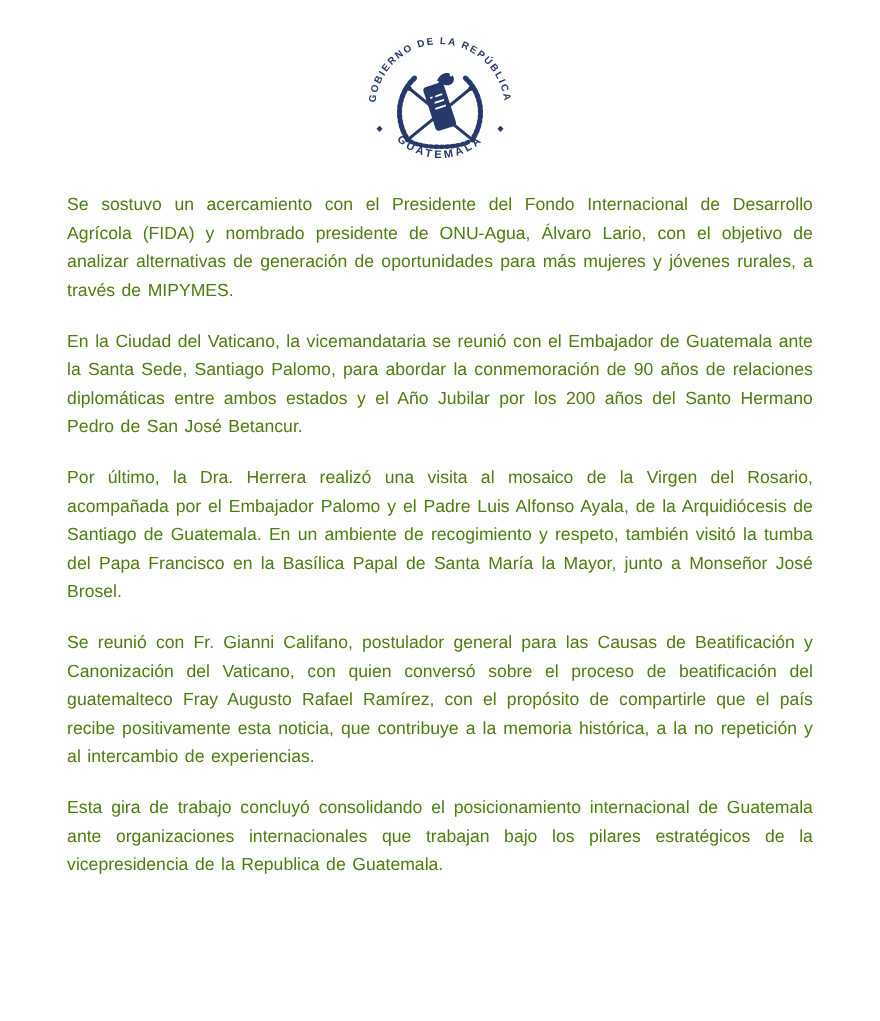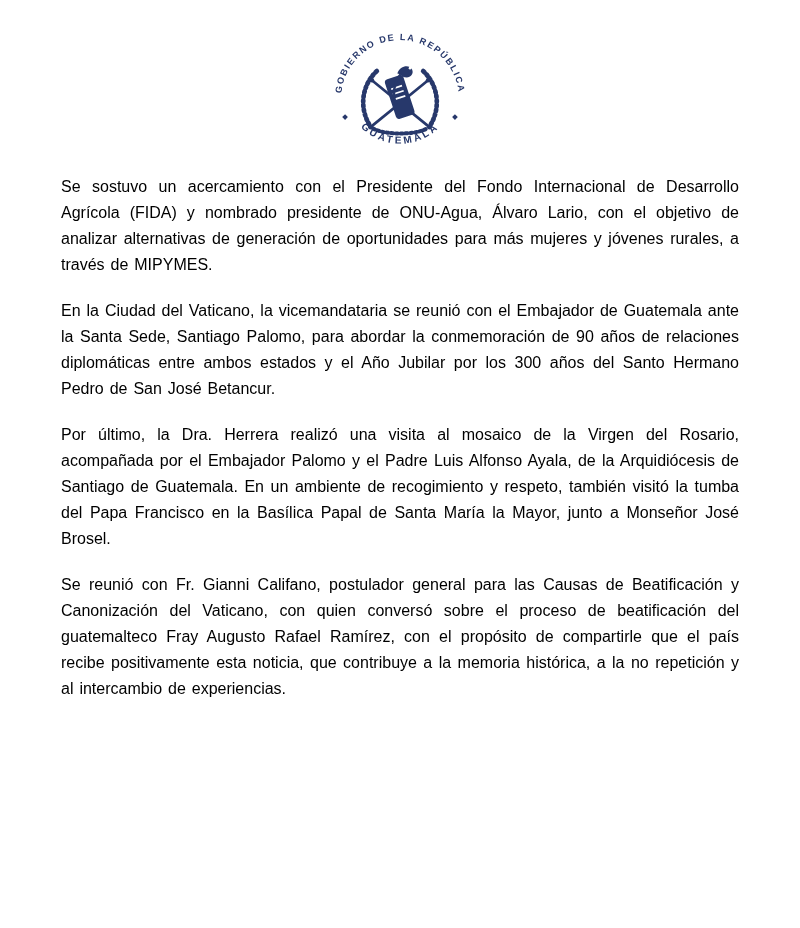--- a/index.html
+++ b/index.html
@@ -25,21 +25,21 @@
     height: 134px;
     margin: 0 auto 8px auto;
   }
   .logo-wrap svg {
     display: block;
     width: 100%;
     height: 100%;
   }
   .content p {
     margin: 0 0 20px 0;
-    color: #000000;
+    color: #4d7c0f;
     font-size: 16px;
     line-height: 26px;
     text-align: justify;
     word-spacing: 1.5px;
   }
   .arc-text {
     font-family: "Liberation Sans", sans-serif;
     font-weight: bold;
     fill: #27386b;
   }
@@ -90,18 +90,19 @@
 
         <path d="M 96,62 C 100,50 114,48 118,56 C 121,62 116,68 110,68 C 106,68 102,66 100,63" fill="#27386b" stroke="none"></path>
         <circle cx="115" cy="54" r="2" fill="#ffffff" stroke="none"></circle>
         <path d="M 100,64 C 92,76 88,92 94,108" stroke-width="3.5" stroke-linecap="round"></path>
       </g>
     </svg>
   </div>
 
   <div class="content">
     <p>Se sostuvo un acercamiento con el Presidente del Fondo Internacional de Desarrollo Agrícola (FIDA) y nombrado presidente de ONU-Agua, Álvaro Lario, con el objetivo de analizar alternativas de generación de oportunidades para más mujeres y jóvenes rurales, a través de MIPYMES.</p>
-    <p>En la Ciudad del Vaticano, la vicemandataria se reunió con el Embajador de Guatemala ante la Santa Sede, Santiago Palomo, para abordar la conmemoración de 90 años de relaciones diplomáticas entre ambos estados y el Año Jubilar por los 300 años del Santo Hermano Pedro de San José Betancur.</p>
+    <p>En la Ciudad del Vaticano, la vicemandataria se reunió con el Embajador de Guatemala ante la Santa Sede, Santiago Palomo, para abordar la conmemoración de 90 años de relaciones diplomáticas entre ambos estados y el Año Jubilar por los 200 años del Santo Hermano Pedro de San José Betancur.</p>
     <p>Por último, la Dra. Herrera realizó una visita al mosaico de la Virgen del Rosario, acompañada por el Embajador Palomo y el Padre Luis Alfonso Ayala, de la Arquidiócesis de Santiago de Guatemala. En un ambiente de recogimiento y respeto, también visitó la tumba del Papa Francisco en la Basílica Papal de Santa María la Mayor, junto a Monseñor José Brosel.</p>
     <p>Se reunió con Fr. Gianni Califano, postulador general para las Causas de Beatificación y Canonización del Vaticano, con quien conversó sobre el proceso de beatificación del guatemalteco Fray Augusto Rafael Ramírez, con el propósito de compartirle que el país recibe positivamente esta noticia, que contribuye a la memoria histórica, a la no repetición y al intercambio de experiencias.</p>
+    <p>Esta gira de trabajo concluyó consolidando el posicionamiento internacional de Guatemala ante organizaciones internacionales que trabajan bajo los pilares estratégicos de la vicepresidencia de la Republica de Guatemala.</p>
   </div>
 
 </div>
 
 </body></html>

